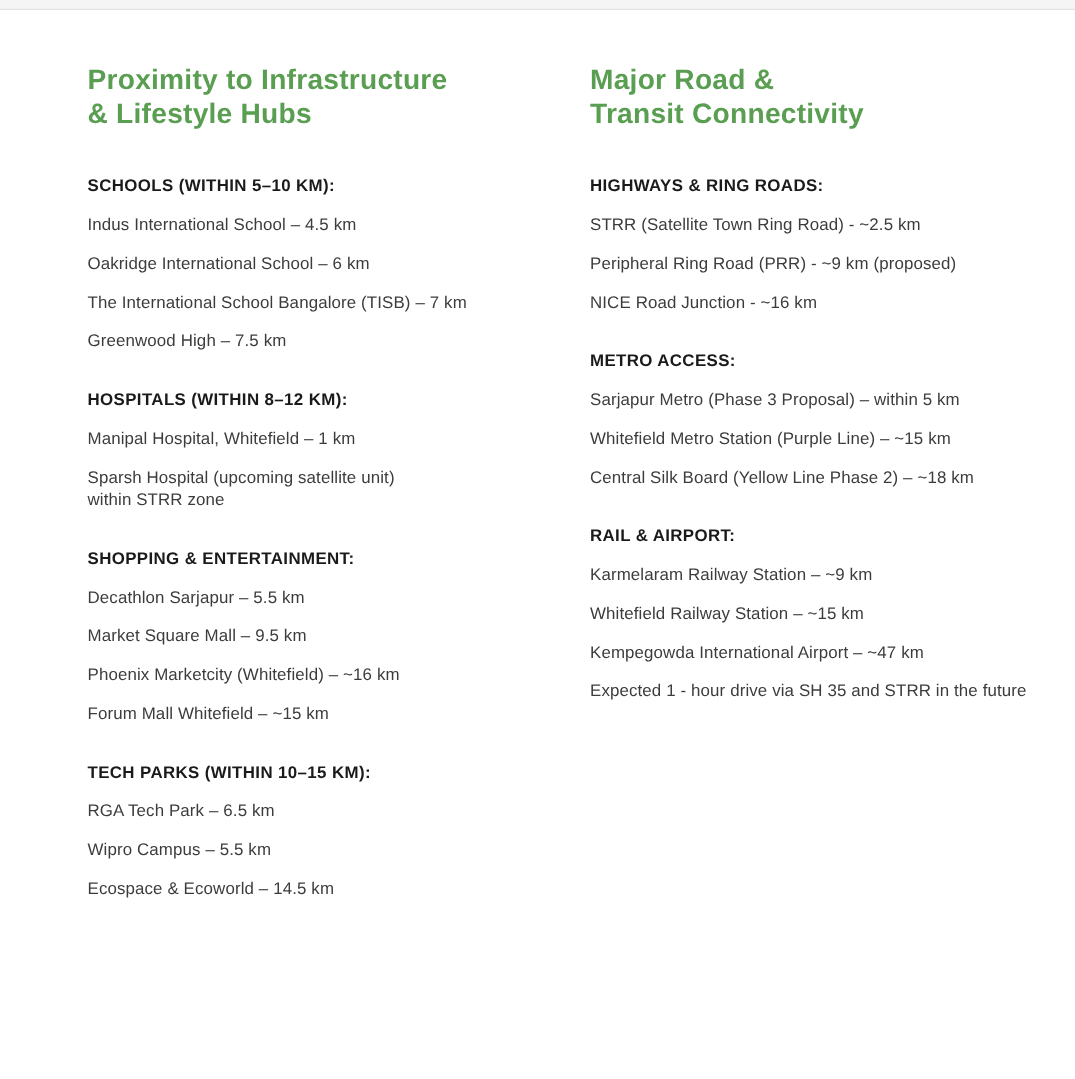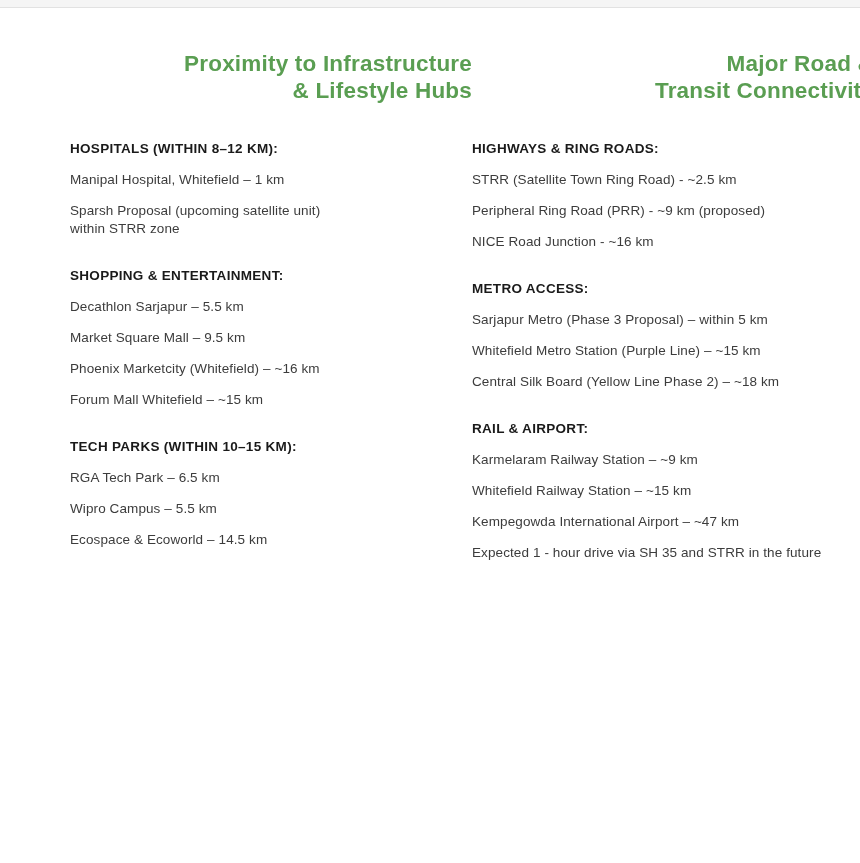--- a/index.html
+++ b/index.html
@@ -29,21 +29,21 @@
     width:402px;
   }
   .col-title{
     margin:42px 0 0 0;
     font-size:22.5px;
     font-weight:700;
     color:var(--green);
     line-height:27px;
     letter-spacing:0.2px;
   }
-  .title-line{display:block;text-align:right;}
+  .title-line{display:block;}
   .section{margin-top:29px;}
   .column > .section:first-of-type{margin-top:36px;}
   .section-header{
     margin:0;
     font-size:13.5px;
     font-weight:700;
     color:var(--header-text);
     line-height:18px;
     letter-spacing:0.3px;
   }
@@ -62,23 +62,30 @@
 
 <div class="page">
   <div class="top-strip"></div>
   <main class="columns">
       <section class="column">
         <h2 class="col-title">
           <span class="title-line">Proximity to Infrastructure</span>
           <span class="title-line">&amp; Lifestyle Hubs</span>
         </h2>
         <div class="section">
+          <h3 class="section-header">SCHOOLS (WITHIN 5–10 KM):</h3>
+          <p class="item">Indus International School – 4.5 km</p>
+          <p class="item">Oakridge International School – 6 km</p>
+          <p class="item">The International School Bangalore (TISB) – 7 km</p>
+          <p class="item">Greenwood High – 7.5 km</p>
+        </div>
+        <div class="section">
           <h3 class="section-header">HOSPITALS (WITHIN 8–12 KM):</h3>
           <p class="item">Manipal Hospital, Whitefield – 1 km</p>
-          <p class="item">Sparsh Proposal (upcoming satellite unit)
+          <p class="item">Sparsh Hospital (upcoming satellite unit)
 within STRR zone</p>
         </div>
         <div class="section">
           <h3 class="section-header">SHOPPING &amp; ENTERTAINMENT:</h3>
           <p class="item">Decathlon Sarjapur – 5.5 km</p>
           <p class="item">Market Square Mall – 9.5 km</p>
           <p class="item">Phoenix Marketcity (Whitefield) – ~16 km</p>
           <p class="item">Forum Mall Whitefield – ~15 km</p>
         </div>
         <div class="section">

